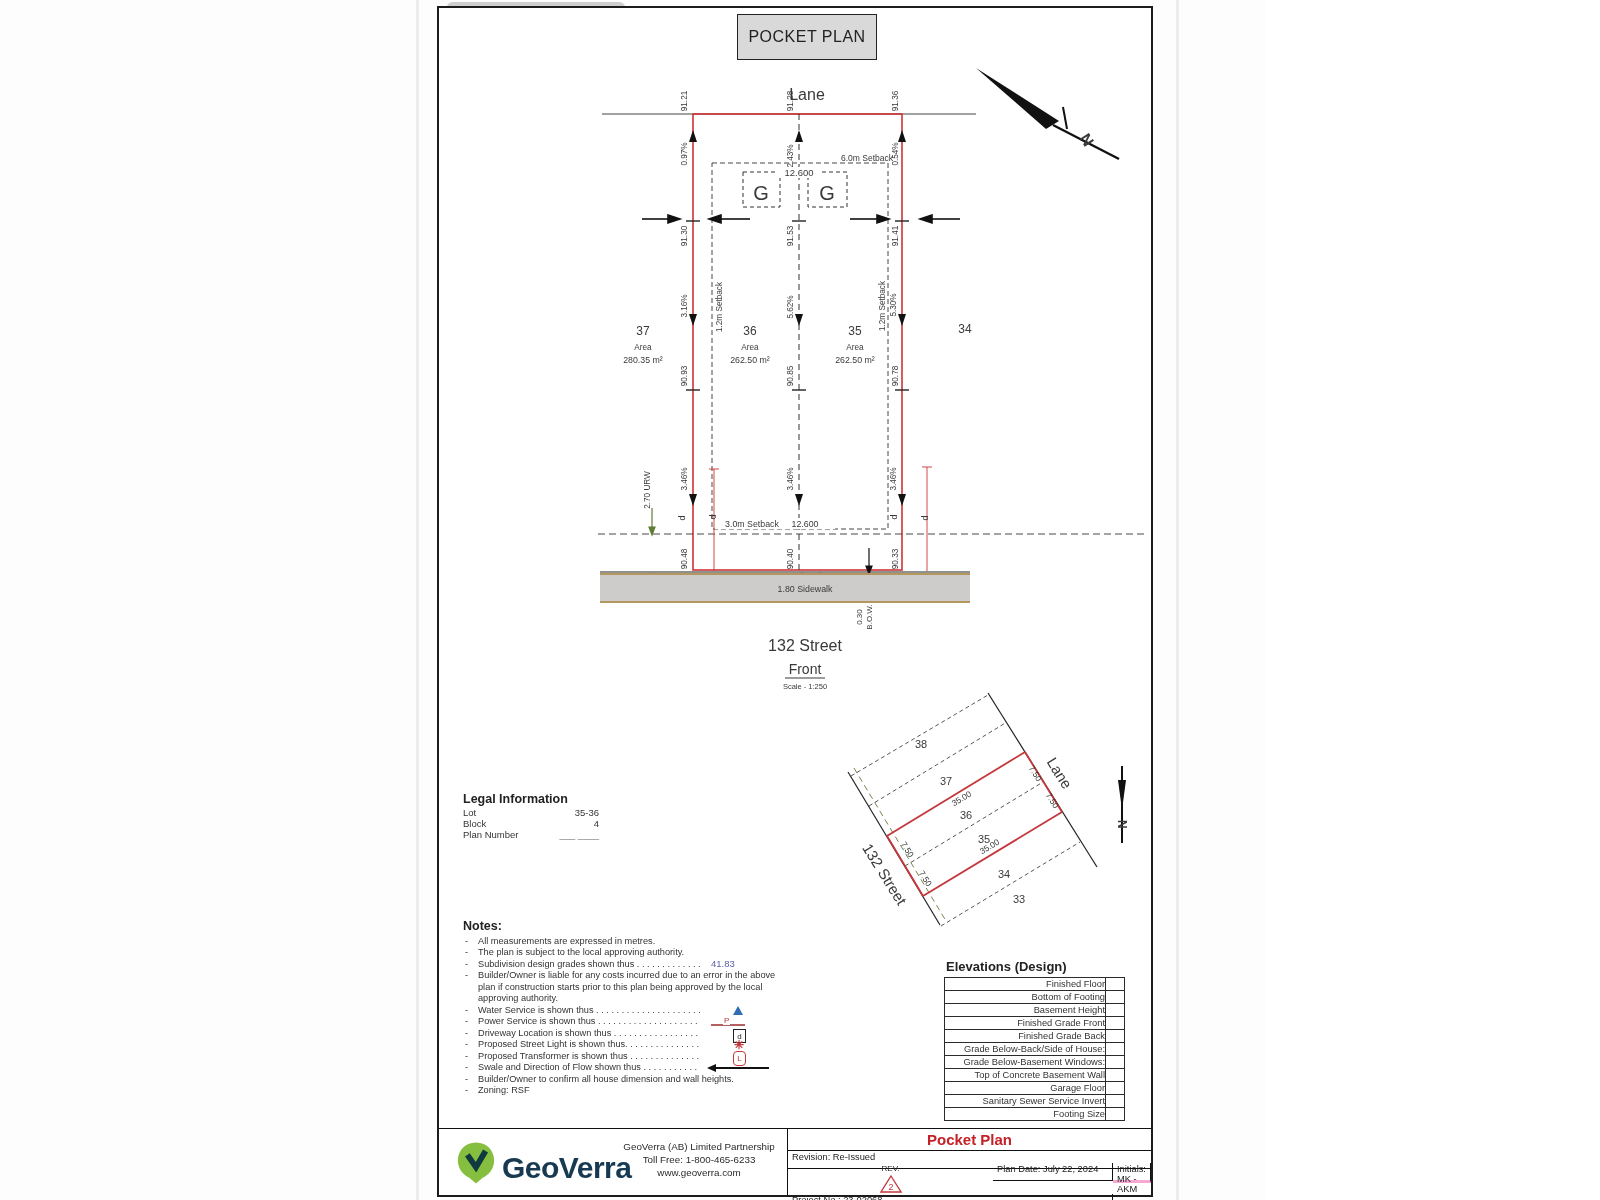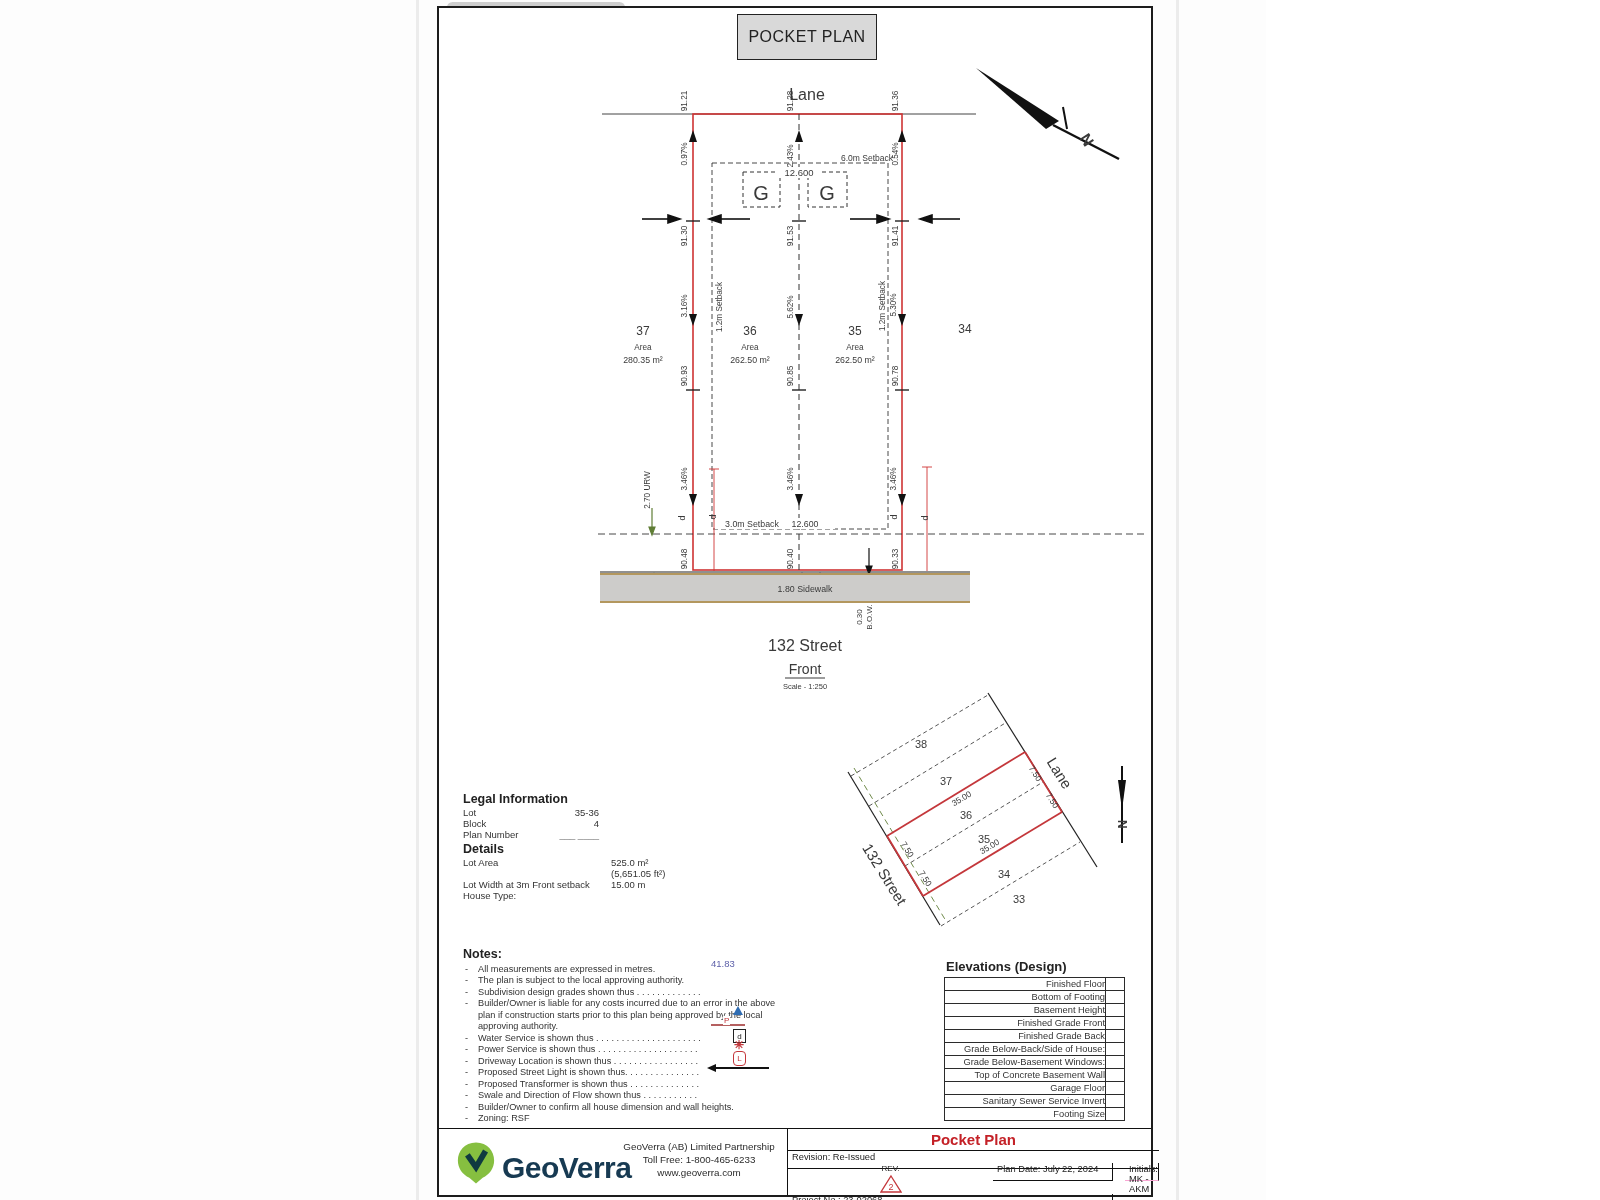--- a/index.html
+++ b/index.html
@@ -26,21 +26,21 @@
             border:1.5px solid #222;display:flex;align-items:center;justify-content:center;
             font-size:16px;letter-spacing:.5px;color:#222;}
   
   .legal{position:absolute;left:24px;top:785px;width:210px;font-size:9.5px;line-height:11px;color:#333;}
   .legal h3{margin:0 0 1px 0;font-size:12.5px;line-height:13px;color:#222;}
   .legal .row{display:flex;justify-content:space-between;width:136px;}
   .legal .drow{display:flex;}
   .legal .drow .dl{width:148px;flex:none;}
   .legal .dets{margin-top:3px;}
   
-  .notes{position:absolute;left:24px;top:913px;width:322px;font-size:9.2px;line-height:11.5px;color:#333;margin-top:28px;}
+  .notes{position:absolute;left:24px;top:913px;width:322px;font-size:9.2px;line-height:11.5px;color:#333;}
   .notes h3{margin:0 0 3px 0;font-size:12.5px;color:#222;}
   .note{display:flex;}
   .note .dash{width:13px;flex:none;padding-left:2px;}
   .note .tx{width:300px;}
   .sym{position:absolute;}
   .grade-sample{color:#5c5fa8;font-size:9.5px;}
   .tri-up{width:0;height:0;border-left:5px solid transparent;border-right:5px solid transparent;border-bottom:9px solid #2f6db3;}
   .powerline{width:34px;height:12px;position:relative;}
   .powerline .ln{position:absolute;left:0;top:8px;width:34px;height:1.5px;background:#b56060;}
   .powerline .p{position:absolute;left:12px;top:0px;font-size:8px;color:#c4373b;background:#fff;padding:0 1px;}
@@ -64,21 +64,21 @@
   .tb-left{width:348px;flex:none;border-right:1.6px solid #111;position:relative;}
   .logo-mark{position:absolute;left:16px;top:11px;}
   .logo-text{position:absolute;left:63px;top:22px;font-size:30px;font-weight:bold;color:#173a52;letter-spacing:-.5px;}
   .company{position:absolute;left:178px;top:11px;width:164px;text-align:center;font-size:9.8px;line-height:13px;color:#2b2b2b;}
   .tb-right{flex:1;display:grid;grid-template-columns:205px 120px 1fr;grid-template-rows:22px 12px 12px 9.5px auto;}
   .tb-right>div{box-sizing:border-box;font-size:9.3px;line-height:10px;padding:1px 0 16px 4px;color:#222;}
   .tb-head{grid-column:1/4;border-bottom:1px solid #111;display:flex;align-items:center;justify-content:center;
            font-size:15px !important;font-weight:bold;color:#c42127 !important;padding:0 !important;}
   .tb-rev-row{grid-column:1/4;border-bottom:1px solid #111;}
   .tb-date{border-bottom:1px solid #111;border-right:1px solid #111;}
-  .tb-init{border-bottom:1px solid #f9a8d4;border-right:1px solid #111;margin-left:12px;}
+  .tb-init{border-bottom:3px solid #f9a8d4;border-right:1px solid #111;}
   .tb-revcell{grid-row:3/6;display:flex;flex-direction:column;align-items:center;font-size:8px !important;padding:1px 0 0 0 !important;}
   .tb-proj{grid-column:1/3;border-bottom:1px solid #111;border-right:1px solid #111;}
 </style>
 </head>
 <body>
 
 <div class="canvas">
   <div class="vline" style="left:416px;"></div>
   <div class="vline" style="left:1176px;"></div>
 
@@ -294,34 +294,20 @@
           <span>35-36</span>
         </div>
       <div class="row">
           <span>Block</span>
           <span>4</span>
         </div>
       <div class="row">
           <span>Plan Number</span>
           <span style="color:#777">___ ____</span>
         </div>
-      <div class="dets">
-        <h3>Details</h3>
-        <div class="drow">
-            <span class="dl">Lot Area</span>
-            <span>525.0 m² (5,651.05 ft²)</span>
-          </div>
-        <div class="drow">
-            <span class="dl">Lot Width at 3m Front setback</span>
-            <span>15.00 m</span>
-          </div>
-        <div class="drow">
-            <span class="dl">House Type:</span>
-          </div>
-      </div>
     </div>
 
     <div class="notes">
       <h3>Notes:</h3>
       <div class="note">
           <span class="dash">-</span>
           <span class="tx">All measurements are expressed in metres.</span>
         </div>
       <div class="note">
           <span class="dash">-</span>

